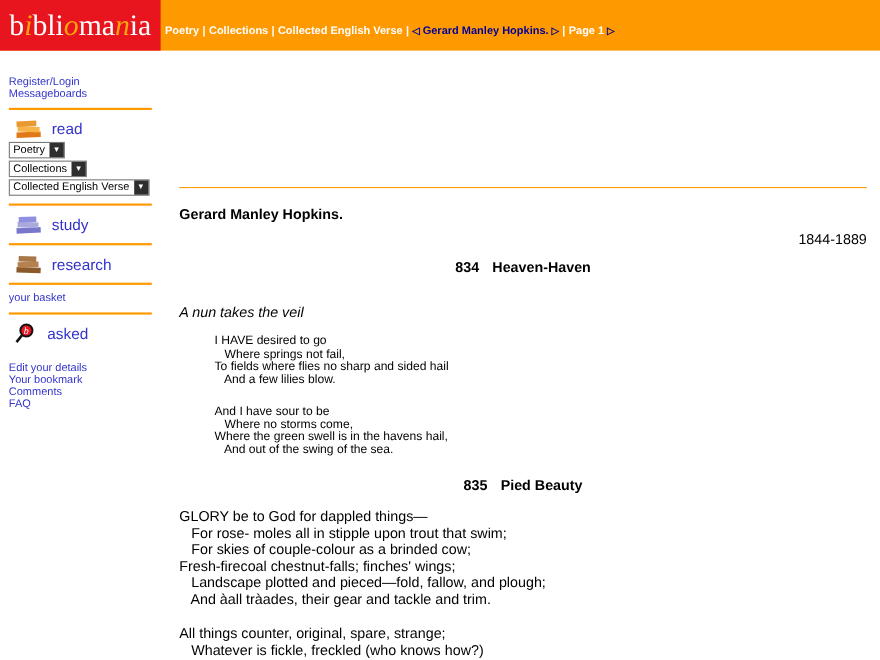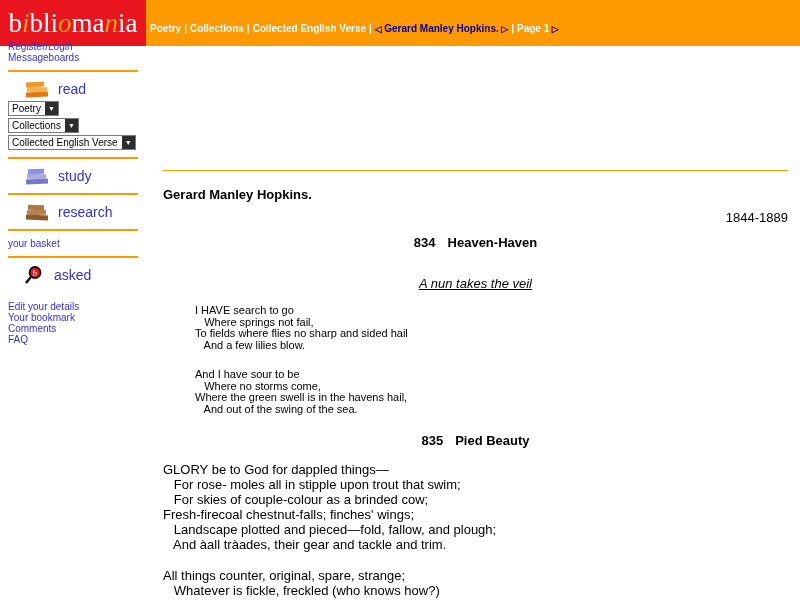--- a/index.html
+++ b/index.html
@@ -12,42 +12,42 @@
   .logo { width:146px; height:46px; background:#e8141e; display:flex; align-items:center; justify-content:center;
           font-family:"Liberation Serif", serif; font-size:27px; color:#fff; cursor:pointer; user-select:none; }
   .logo .accent { color:#ffa40e; font-style:italic; }
   .breadcrumb { flex:1; padding:23px 0 0 4px; font-size:10px; font-weight:bold; color:#fff; white-space:nowrap; }
   .bc-sep { margin:0 3px; }
   .bc-item { cursor:pointer; }
   .bc-item.current { color:#000099; }
   .bc-arrow { color:#000099; font-size:9px; cursor:pointer; }
 
   
-  .sidebar { position:absolute; top:34px; left:0; width:150px; padding-top:7px; }
+  .sidebar { position:absolute; top:62px; left:0; width:150px; padding-top:7px; }
   .side-link { color:#3333cc; font-size:10px; line-height:11px; padding-left:8px; cursor:pointer; }
   .divider { border-top:2px solid #ff9900; margin:7px 12px 7px 8px; }
-  .section-row { display:flex; align-items:center; gap:8px; padding-left:24px; margin:2px 0; cursor:pointer; }
+  .section-row { display:flex; align-items:center; gap:8px; padding-left:0; margin:2px 13px; cursor:pointer; }
   .section-label { color:#3333cc; font-size:14px; }
   .dropdown { display:flex; width:max-content; align-items:center; border:1px solid #7a7a7a; background:#fff;
               height:15px; margin:2px 0 2px 8px; cursor:pointer; }
   .dd-label { font-size:10px; padding:0 4px 0 3px; }
   .dd-btn { width:13px; align-self:stretch; background:#2e2e2e; color:#fff; font-size:7px;
             display:flex; align-items:center; justify-content:center; }
   .sub-links { margin-top:16px; }
   .icon { flex:0 0 auto; }
 
   
   .main { position:absolute; top:46px; left:150px; width:650px; padding:0 12px 0 13px; }
   .content-rule { border-top:1px solid #ff9900; margin-top:124px; }
   .author { font-size:13px; font-weight:bold; margin-top:16px; }
   .dates { text-align:right; font-size:13px; margin-top:8px; }
   .poem-head { text-align:center; font-size:13px; margin-top:10px; }
   .poem-number { font-weight:bold; margin-right:12px; }
   .poem-title { font-weight:bold; }
-  .poem-subtitle { text-align:center; font-style:italic; font-size:13px; margin-top:26px;text-decoration:underline; }
+  .poem-subtitle { font-style:italic; font-size:13px; margin-top:26px; }
   .poem-body { margin-top:14px; font-size:13px; line-height:15px; }
   .poem-body.small { font-size:11px; line-height:11.5px; }
   .poem-body.indented { margin-left:32px; }
   .stanza { margin-bottom:16px; }
   .poem-body.small .stanza { margin-bottom:18px; }
   .line { white-space:pre; }
 </style>
 </head>
 <body>
 
@@ -144,21 +144,21 @@
 
   <div class="main">
     <div class="content-rule"></div>
     <h1 class="author">Gerard Manley Hopkins.</h1>
     <div class="dates">1844-1889</div>
     <div>
         <div class="poem-head"><span class="poem-number">834</span><span class="poem-title">Heaven-Haven</span></div>
         <div class="poem-subtitle">A nun takes the veil</div>
         <div class="poem-body indented small">
           <div class="stanza">
-            <div class="line">I HAVE search to go</div>
+            <div class="line">I HAVE desired to go</div>
             <div class="line">   Where springs not fail,</div>
             <div class="line">To fields where flies no sharp and sided hail</div>
             <div class="line">   And a few lilies blow.</div>
           </div>
           <div class="stanza">
             <div class="line">And I have sour to be</div>
             <div class="line">   Where no storms come,</div>
             <div class="line">Where the green swell is in the havens hail,</div>
             <div class="line">   And out of the swing of the sea.</div>
           </div>

